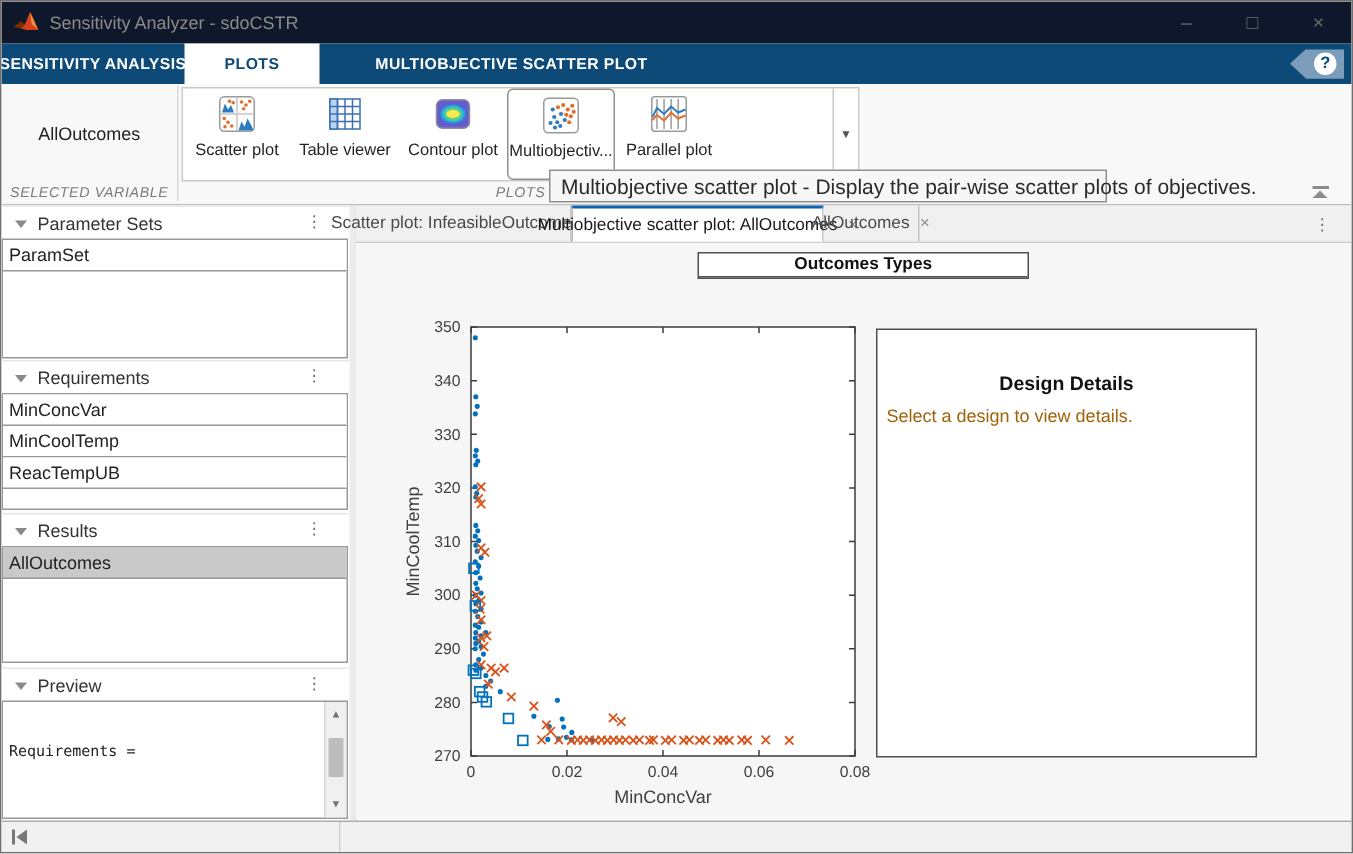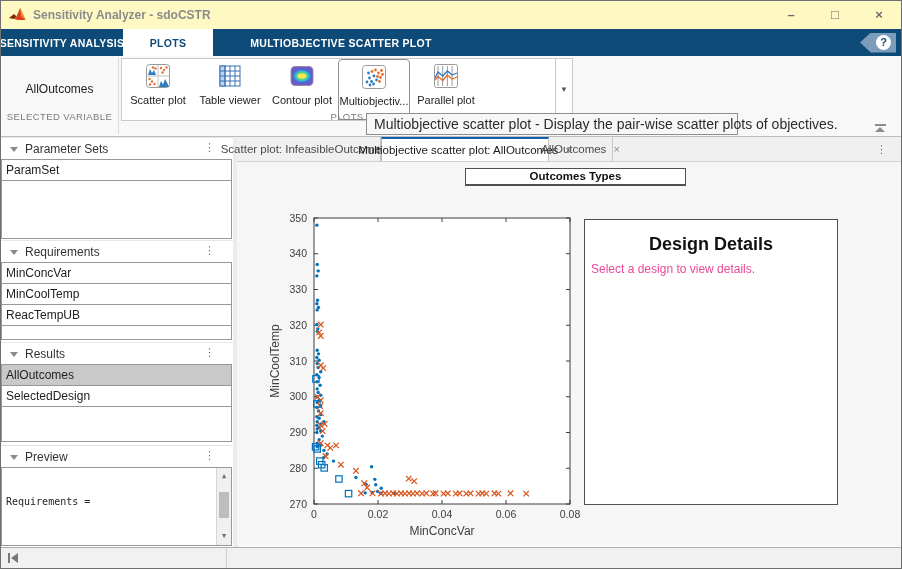--- a/index.html
+++ b/index.html
@@ -1,20 +1,20 @@
 <!DOCTYPE html>
 <html><head>
 <meta charset="utf-8">
 <style>
   html,body{margin:0;padding:0;background:#dcdcdc;}
   .app{position:relative;width:902px;height:569px;background:#fff;overflow:hidden;
        font-family:"Liberation Sans",sans-serif;border:1px solid #6f6f6f;box-sizing:border-box;}
 
   
-  .titlebar{position:absolute;left:0;top:0;width:100%;height:28px;background:#fef9c3;font-weight:bold;}
+  .titlebar{position:absolute;left:0;top:0;width:100%;height:28px;background:#0f172a;}
   .logo{position:absolute;left:8px;top:6px;width:17px;height:16px;}
   .title{position:absolute;left:32px;top:7px;font-size:12px;color:#8b8b8b;}
   .win-controls{position:absolute;right:0;top:0;height:28px;display:flex;}
   .win-btn{width:44px;text-align:center;line-height:28px;color:#6b6b6b;font-size:13px;}
 
   
   .tabstrip{position:absolute;left:0;top:28px;width:100%;height:27px;background:#0d4a77;display:flex;}
   .ts-tab{display:flex;align-items:center;justify-content:center;color:#fff;
           font-size:10.5px;font-weight:700;letter-spacing:.3px;white-space:nowrap;}
   .ts-0{width:122px}.ts-1{width:90px}.ts-2{width:90px}.ts-3{width:256px}
@@ -22,21 +22,21 @@
   .help-wrap{position:absolute;right:5px;top:31.5px;width:36px;height:20px;background:#7b9cba;
              clip-path:polygon(0 50%,30% 0,100% 0,100% 100%,30% 100%);
              display:flex;align-items:center;justify-content:flex-end;}
   .help-circle{width:15px;height:15px;border-radius:50%;background:#fff;color:#0d4a77;
                font-weight:700;font-size:11px;text-align:center;line-height:15px;margin-right:5px;}
 
   
   .ribbon{position:absolute;left:0;top:55px;width:100%;height:80px;background:#f8f8f8;border-bottom:1px solid #bdbdbd;}
   .sel-var-value{position:absolute;left:0;top:26px;width:117px;text-align:center;font-size:12px;color:#222;}
   .v-div{position:absolute;left:117px;top:1px;width:1px;height:77px;background:#dadada;}
-  .caption{position:absolute;bottom:14px;font-size:9.5px;color:#7b7b7b;letter-spacing:.4px;}
+  .caption{position:absolute;bottom:2px;font-size:9.5px;color:#7b7b7b;letter-spacing:.4px;font-style:italic;}
   .cap-selvar{left:0;width:117px;text-align:center;}
   .cap-plots{left:120px;width:452px;text-align:center;}
   .gallery{position:absolute;left:120px;top:2px;width:452px;height:63px;background:#fff;
            border:1px solid #cacaca;display:flex;box-sizing:border-box;}
   .g-btn{width:72px;display:flex;flex-direction:column;align-items:center;padding-top:4px;box-sizing:border-box;}
   .g-btn.selected{border:1px solid #8f8f8f;border-radius:4px;}
   .g-icon{width:26px;height:26px;}
   .g-label{font-size:11px;color:#252525;margin-top:5px;white-space:nowrap;}
   .g-spacer{flex:1;}
   .g-drop{width:16px;border-left:1px solid #cacaca;display:flex;align-items:center;justify-content:center;
@@ -90,22 +90,22 @@
   .m-x{position:relative;width:8px;height:8px;}
   .m-x::before,.m-x::after{content:'';position:absolute;left:3.2px;top:0;width:1.5px;height:8px;background:#D95319;}
   .m-x::before{transform:rotate(45deg);}.m-x::after{transform:rotate(-45deg);}
   .m-sq{width:5px;height:5px;border:1.5px solid #0072BD;background:#fff;}
 
   
   .plot-svg{position:absolute;left:258px;top:198px;z-index:2;}
   svg text{font-family:"Liberation Sans",sans-serif;}
   .design-details{position:absolute;left:583px;top:218px;width:254px;height:286px;background:#fff;
                   border:1px solid #4f4f4f;box-sizing:border-box;z-index:2;}
-  .dd-title{font-size:18px;font-weight:700;text-align:center;margin-top:14px;color:#111;}
-  .dd-msg{font-size:12px;color:#ec4899;margin:7px 6px 0 6px;}
+  .dd-title{font-size:13px;font-weight:700;text-align:center;margin-top:28px;color:#111;}
+  .dd-msg{font-size:12px;color:#a16207;margin:7px 6px 0 6px;}
 
   
   .statusbar{position:absolute;left:0;bottom:0;width:100%;height:21px;background:#f1f1f1;border-top:1px solid #adadad;box-sizing:border-box;}
   .status-left{position:absolute;left:0;top:0;width:225px;height:100%;border-right:1px solid #cfcfcf;
                display:flex;align-items:center;}
   .collapse-left{margin-left:7px;display:flex;align-items:center;}
   .cl-bar{width:2px;height:10px;background:#787878;margin-right:1px;}
   .cl-tri{width:0;height:0;border-top:5px solid transparent;border-bottom:5px solid transparent;
           border-right:7px solid #787878;}
 </style>
@@ -263,21 +263,20 @@
       <div class="lst-row">ReacTempUB</div>
     </div>
 
     <div class="sec-head" style="top:205px;">
       <div class="tri-down"></div>
       <span class="sec-title">Results</span>
       <span class="kebab">⋮</span>
     </div>
     <div class="lst" style="top:227px;height:78px;">
       <div class="lst-row selected">AllOutcomes</div>
-      <div class="lst-row">SelectedDesign</div>
     </div>
 
     <div class="sec-head" style="top:308px;">
       <div class="tri-down"></div>
       <span class="sec-title">Preview</span>
       <span class="kebab">⋮</span>
     </div>
     <div class="preview">
       <div>Requirements =</div>
       <div></div>

